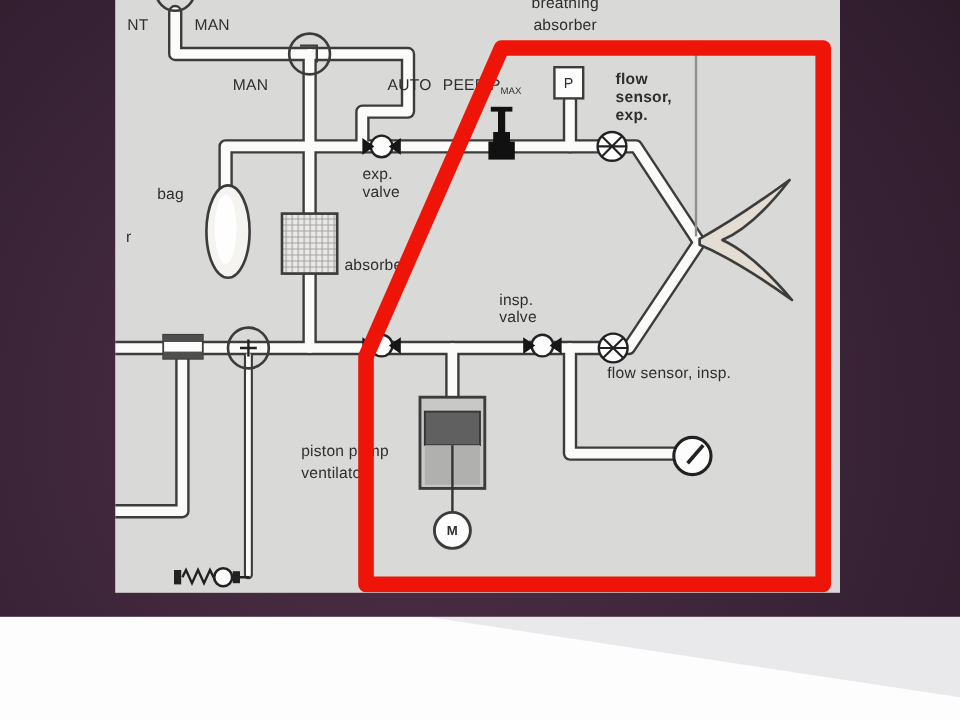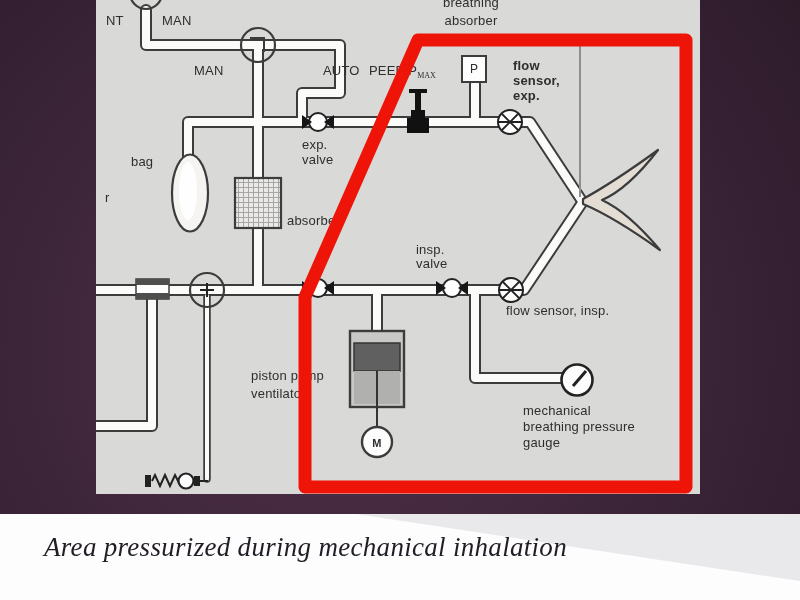--- a/index.html
+++ b/index.html
@@ -29,21 +29,21 @@
     position:absolute;left:0;top:0;width:800px;height:86px;
     background:#e9e8eb;
     clip-path:polygon(44.5% 0, 100% 0, 100% 78%);
   }
   .caption{
     position:absolute;left:44px;top:18px;
     font-family:"Liberation Serif", serif;
     font-style:italic;font-size:27px;color:#221c25;letter-spacing:0.3px;
     white-space:nowrap;
   }
-  .sub{font-size:8px;vertical-align:-3px;letter-spacing:0;font-family:Liberation Serif, serif;}
+  .sub{font-size:8px;vertical-align:-3px;letter-spacing:0;}
 </style>
 </head>
 <body>
 
 <div class="diagram">
 
   <svg class="pipes-svg" width="604" height="494" viewBox="0 0 604 494">
     <defs>
       <pattern id="hatch" width="5" height="5" patternUnits="userSpaceOnUse">
         <rect width="5" height="5" fill="#ebe9e7"></rect>
@@ -184,27 +184,25 @@
     <div class="lbl center" style="left:334px;top:-6px;width:82px;line-height:18px;"><span>breathing</span><br><span>absorber</span><br><span>sensor</span></div>
 
     <div class="lbl" style="left:417px;top:58px;font-weight:bold;"><span>flow</span><br><span>sensor,</span><br><span>exp.</span></div>
 
     <div class="lbl" style="left:320px;top:243px;line-height:14px;"><span>insp.</span><br><span>valve</span></div>
 
     <div class="lbl" style="left:410px;top:303px;">flow sensor, insp.</div>
 
     <div class="lbl" style="left:155px;top:367px;line-height:18px;"><span>piston pump</span><br><span>ventilator</span></div>
 
-    <div class="lbl" style="left:427px;top:403px;line-height:16px;"><span>mechanical</span><br><span>breathing pressure</span><br><span>gauge</span></div>
 
     <div class="lbl center" style="left:273px;top:436px;width:16px;font-size:11px;font-weight:bold;">M</div>
     <div class="lbl center" style="left:367px;top:62px;width:22px;font-size:12px;">P</div>
   </div>
 
   <svg class="red-svg" width="604" height="494" viewBox="0 0 604 494">
     <path d="M322,40 H590 V487 H209 V297 Z" fill="none" stroke="#ee1408" stroke-width="13" stroke-linejoin="round"></path>
   </svg>
 </div>
 
 <div class="footer">
   <div class="footer-wedge"></div>
-  <div class="caption">Area pressurized during mechanical inhalation</div>
 </div>
 
 </body></html>

